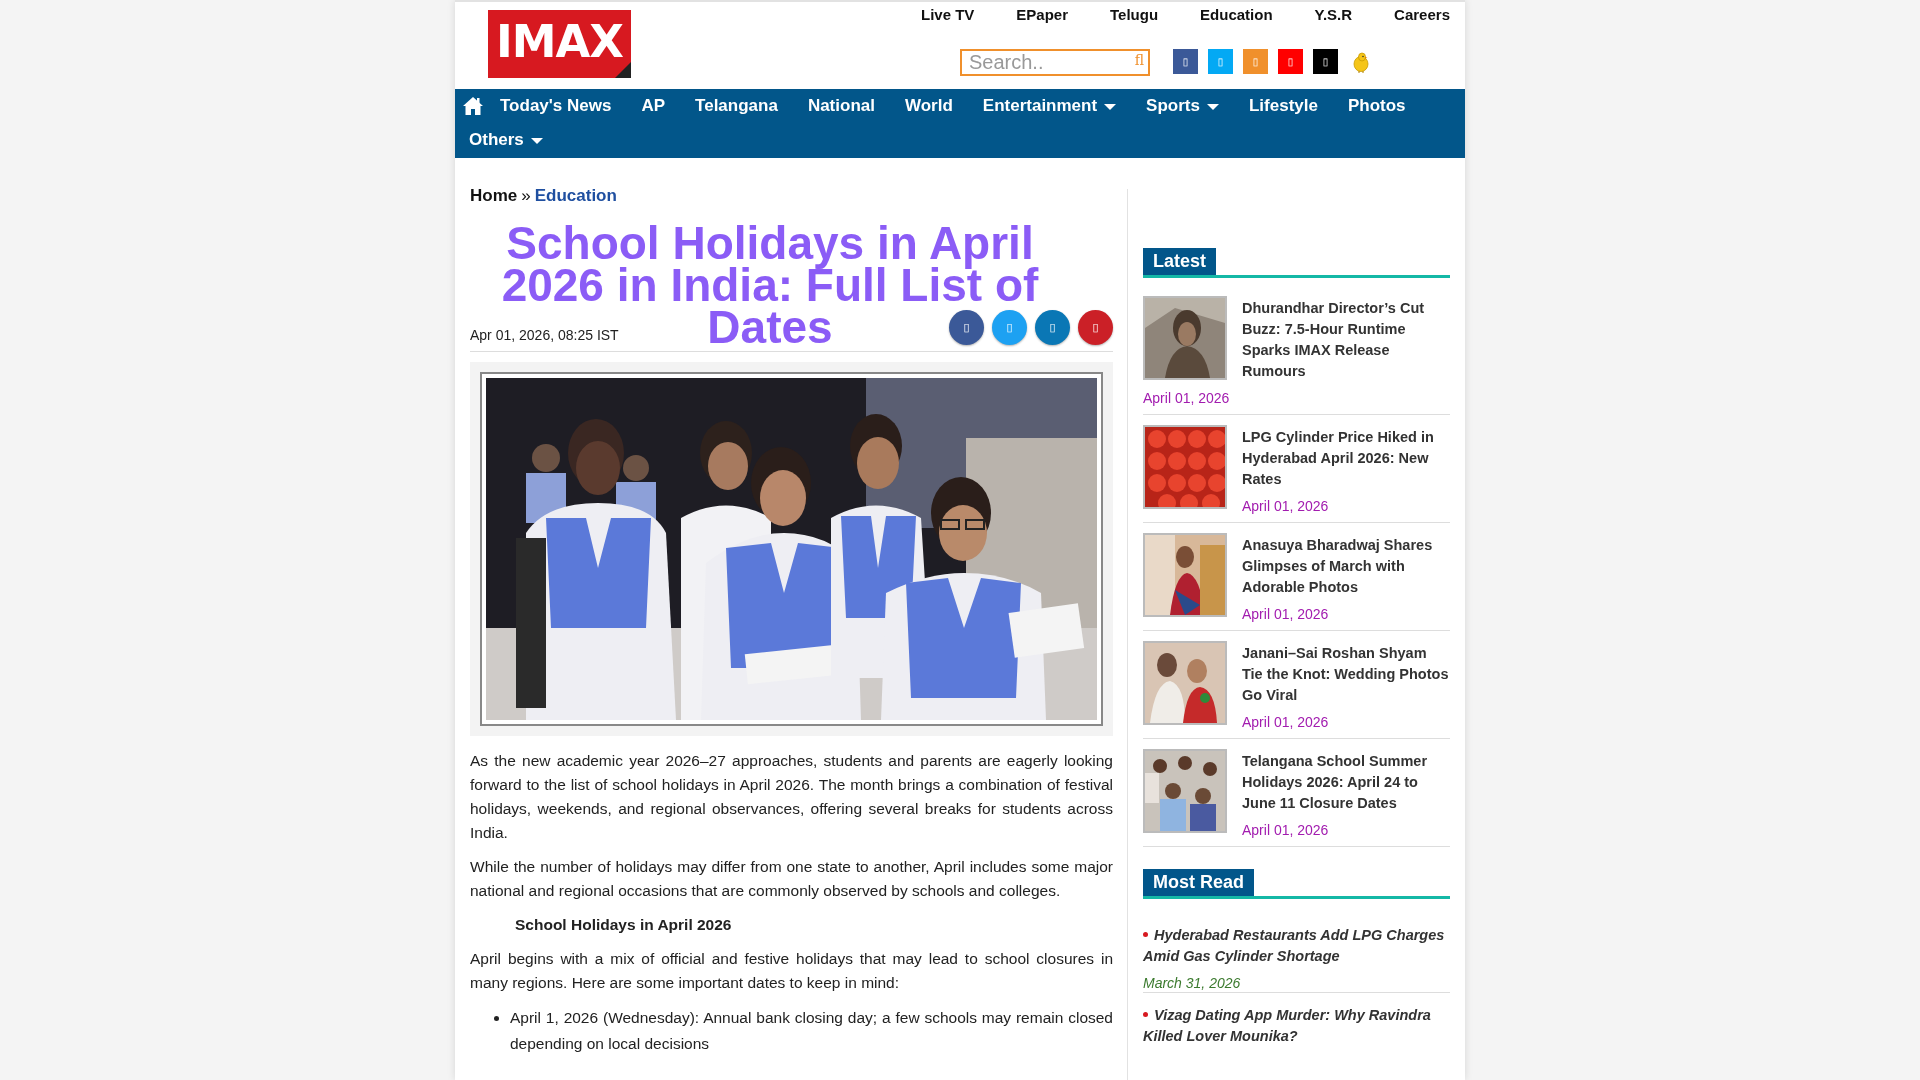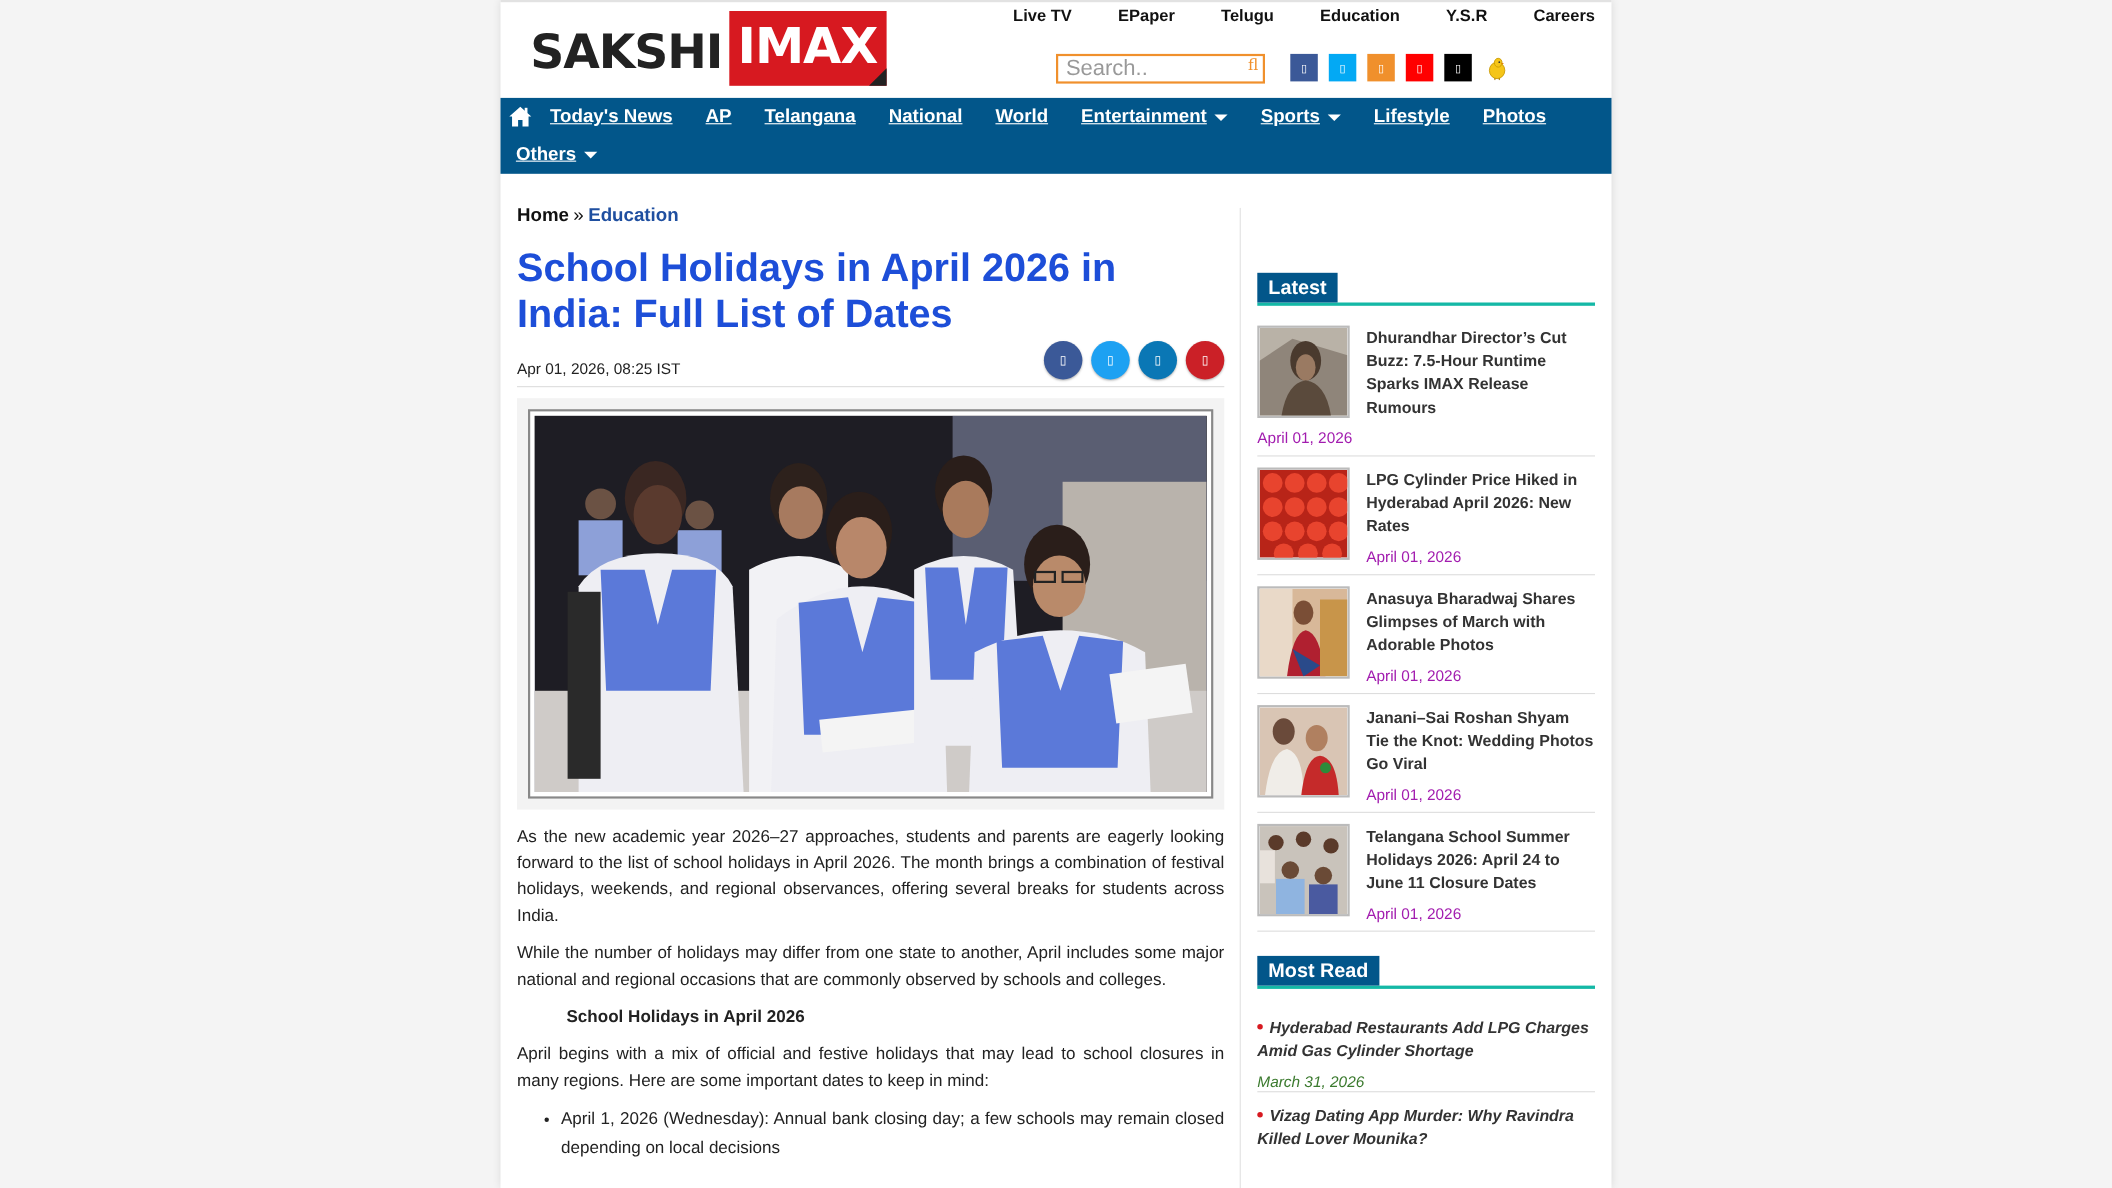--- a/index.html
+++ b/index.html
@@ -22,30 +22,30 @@
   .search .sicon { position: absolute; right: 4px; top: 1px; color: #f0902c; font-family: "DejaVu Serif", serif; font-size: 14px; }
 
   .socials { position: absolute; left: 718px; top: 47px; display: flex; gap: 10px; align-items: center; }
   .socials .s { width: 25px; height: 25px; display: flex; align-items: center; justify-content: center; color: #fff; font-size: 10px; }
   .socials .koo { width: 25px; height: 25px; display: flex; align-items: center; justify-content: center; }
 
   
   .nav { position: absolute; left: 0; top: 87px; width: 1010px; height: 69px; background: #02568a; }
   .nav .row { display: flex; align-items: center; height: 34px; padding-left: 7px; }
   .nav .row2 { padding-left: 14px; }
-  .nav .item { color: #fff; font-weight: bold; font-size: 17px; margin-right: 30px; display: flex; align-items: center; white-space: nowrap; cursor: pointer; text-decoration: underline; }
+  .nav .item { color: #fff; font-weight: bold; font-size: 17px; margin-right: 30px; display: flex; align-items: center; white-space: nowrap; cursor: pointer; }
   .nav .home { margin-right: 16px; display: flex; align-items: center; }
   .caret { display: inline-block; width: 0; height: 0; border-left: 6px solid transparent; border-right: 6px solid transparent; border-top: 6px solid #fff; margin-left: 7px; margin-top: 2px; }
 
   
   .article { position: absolute; left: 15px; top: 170px; width: 643px; }
   .breadcrumb { position: absolute; top: 14px; left: 0; font-size: 17px; font-weight: bold; color: #111; }
   .breadcrumb .sep { font-weight: normal; margin: 0 4px; }
   .breadcrumb .cat { color: #1f4fa0; text-decoration: none; }
-  .title { position: absolute; top: 50px; left: 0; width: 600px; font-size: 36px; font-weight: bold; line-height: 42px; color: #1d4ed8; }
+  .title { position: absolute; top: 50px; left: 0; width: 600px; font-size: 46px; font-weight: bold; line-height: 42px; color: #8b5cf6; text-align: center; }
   .date { position: absolute; top: 155px; left: 0; font-size: 14px; color: #222; font-family: "Liberation Sans", sans-serif; }
   .shares { position: absolute; top: 138px; right: 0; display: flex; gap: 8px; }
   .shares .c { width: 35px; height: 35px; border-radius: 50%; display: flex; align-items: center; justify-content: center; color: #fff; font-size: 11px; box-shadow: 0 1px 2px rgba(0,0,0,0.3); }
   .hr1 { position: absolute; top: 179px; left: 0; width: 643px; height: 1px; background: #ddd; }
   .imgwrap { position: absolute; top: 190px; left: 0; width: 643px; height: 374px; background: #f3f3f3; }
   .imgframe { position: absolute; left: 10px; top: 10px; width: 623px; height: 354px; border: 2px solid #888; background: #fff; padding: 4px; }
   .photo { width: 100%; height: 100%; position: relative; overflow: hidden; background: linear-gradient(180deg, #2b2a30 0%, #3b3a42 25%, #8a8ea6 45%, #c9c6c8 100%); }
 
   .body { position: absolute; top: 577px; left: 0; width: 643px; font-size: 15.5px; line-height: 24px; color: #222; text-align: justify; }
   .body p { margin-bottom: 10px; }
@@ -68,21 +68,20 @@
   .mr-item .ttl { font-size: 14.5px; font-weight: bold; color: #333; line-height: 21px; }
   .mr-item .dot { display: inline-block; width: 5px; height: 5px; border-radius: 50%; background: #d71920; margin-right: 6px; vertical-align: middle; position: relative; top: -2px; }
   .mr-item .dt { font-size: 14px; color: #3b7a2e; margin-top: 8px; }
 </style>
 </head>
 <body>
 
 <div class="page">
 
   <div class="logo">
-    <span class="sakshi">SAKSHI</span>
     <span class="post"><span>IMAX</span><span class="curl"></span></span>
   </div>
 
   <div class="toplinks">
     <a href="#">Live TV</a>
     <a href="#">EPaper</a>
     <a href="#">Telugu</a>
     <a href="#">Education</a>
     <a href="#">Y.S.R</a>
     <a href="#">Careers</a>

